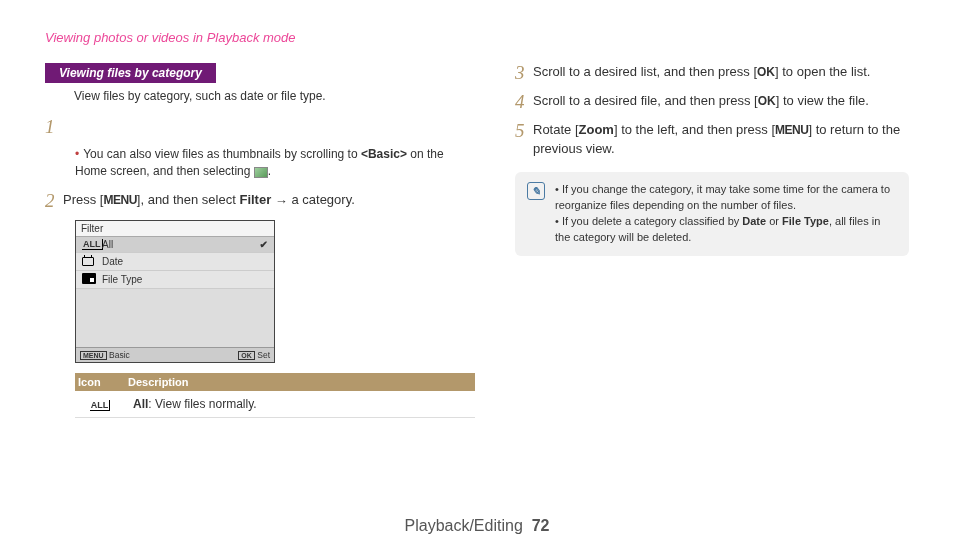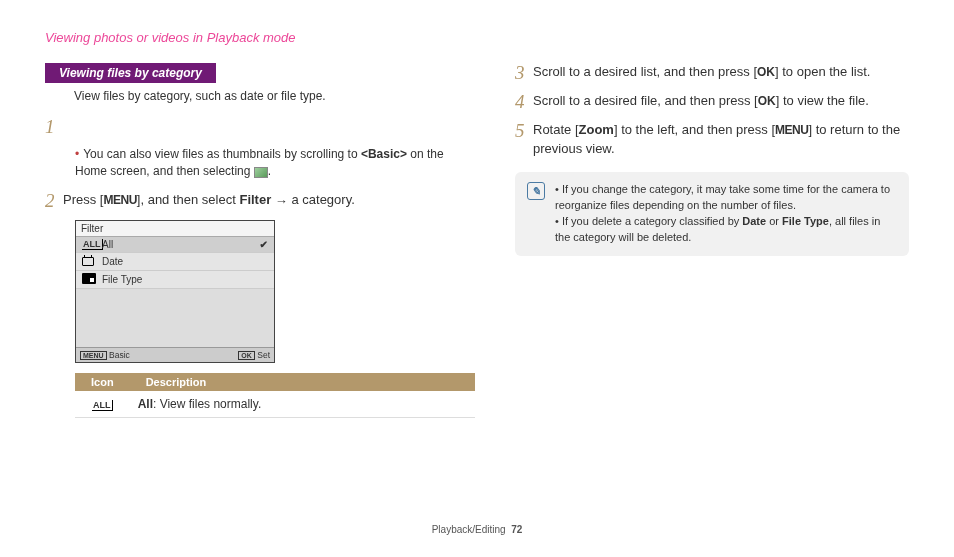--- a/index.html
+++ b/index.html
@@ -115,21 +115,21 @@
     width: 400px;
     margin-left: 30px;
     border-collapse: collapse;
     font-size: 12px;
   }
   .desc-table th {
     background: #b3986b;
     color: #fff;
     text-align: left;
     font-weight: bold;
-    padding: 3px 16px;
+    padding: 3px 3px;
     font-size: 11px;
   }
   .desc-table td {
     padding: 6px 8px;
     border-bottom: 1px solid #ddd;
   }
   .desc-table td.ic { text-align: center; width: 50px; }
   .note-box {
     display: flex;
     gap: 10px;
@@ -153,21 +153,21 @@
     flex-shrink: 0;
     font-size: 11px;
   }
   .note-box ul { list-style: none; }
   .note-box li::before { content: "• "; }
   .footer {
     position: absolute;
     bottom: 22px;
     left: 0; right: 0;
     text-align: center;
-    font-size: 10px;
+    font-size: 16px;
     color: #555;
   }
   .footer b { font-weight: bold; }
   .icon-all {
     display:inline-block; font-weight:900; font-size:9px;
     border-bottom:1px solid #000; border-right:1px solid #000;
     padding:0 1px;
   }
   .icon-cal { display:inline-block; width:12px; height:11px; position:relative; }
   .icon-cal::before { content:""; position:absolute; inset:2px 0 0 0; border:1.5px solid #000; border-radius:1px; }

